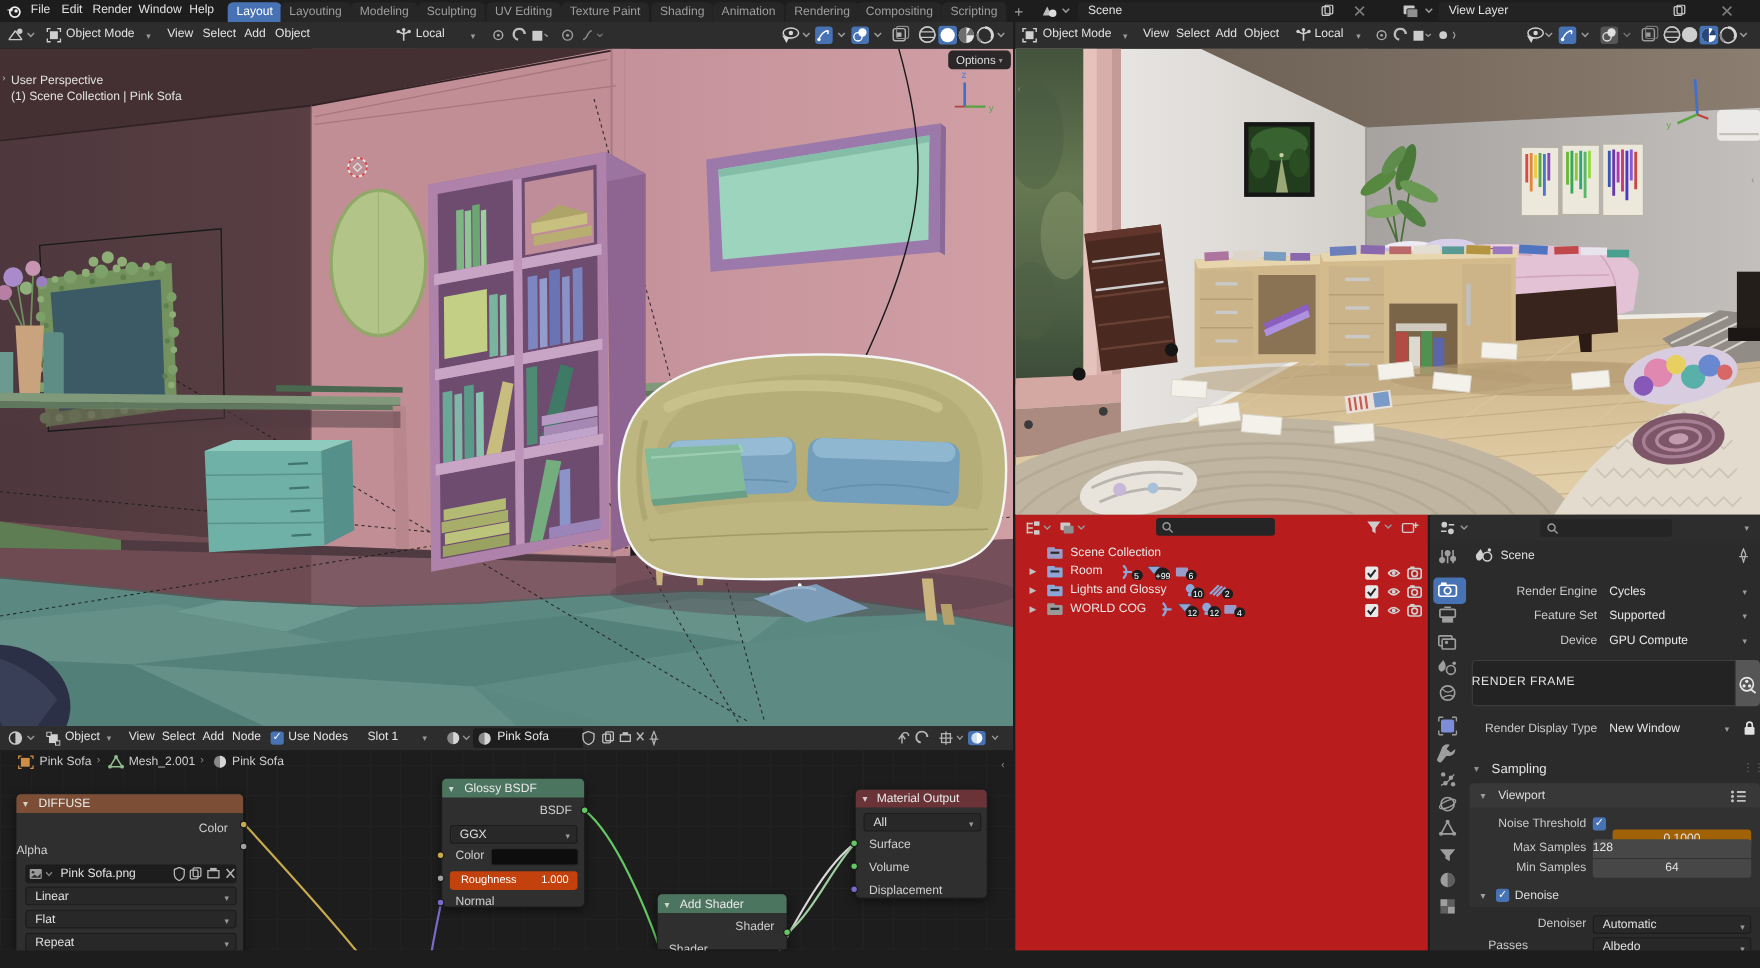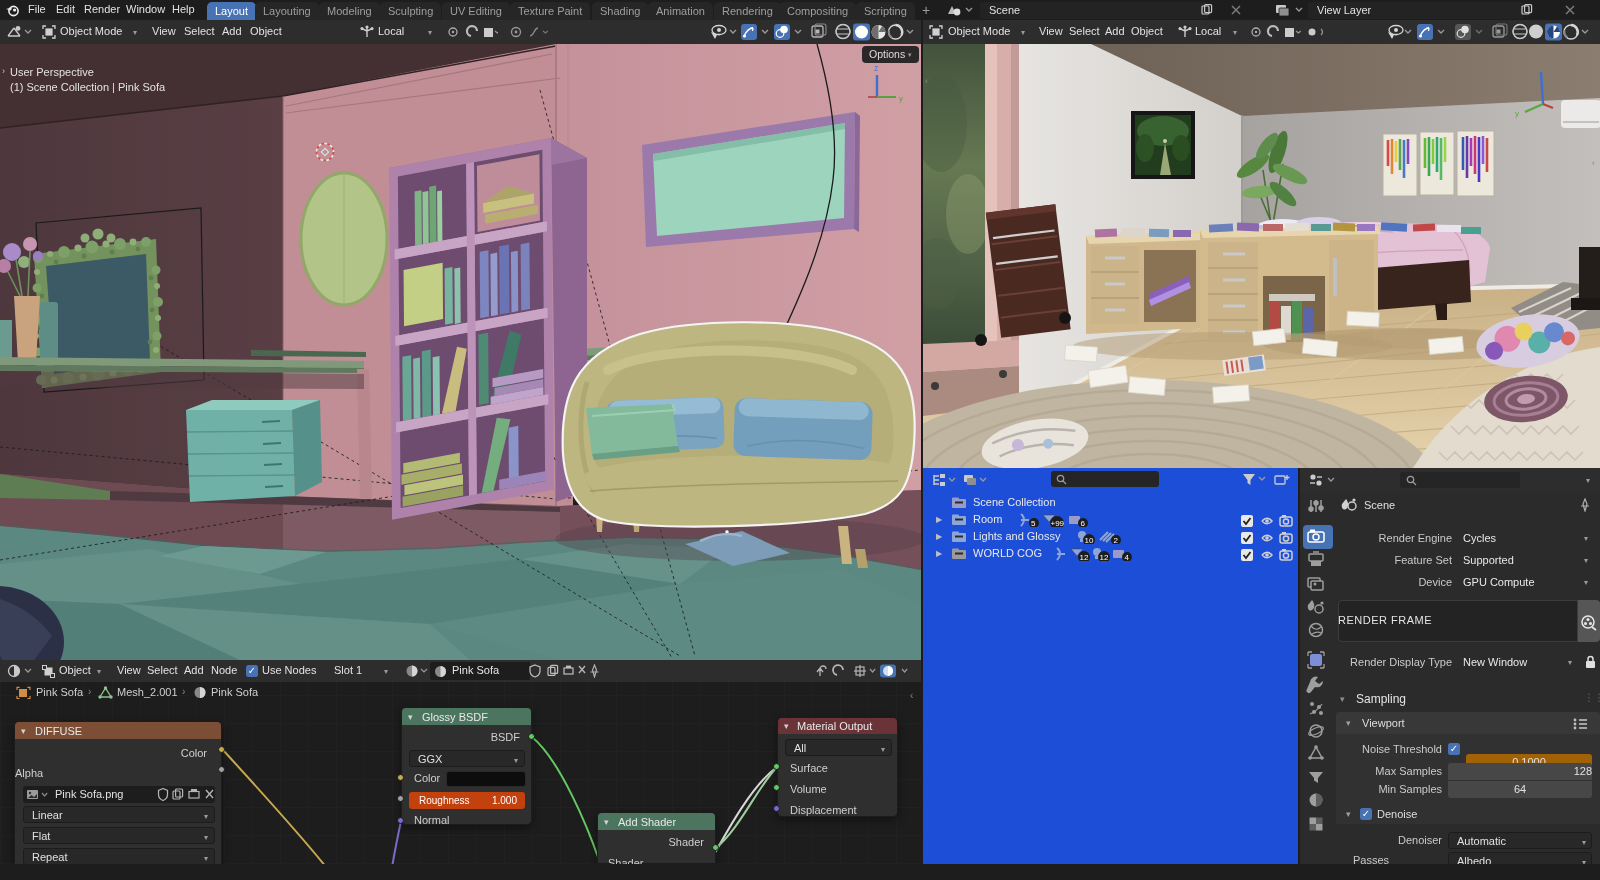--- a/index.html
+++ b/index.html
@@ -896,21 +896,21 @@
       <div class="ddown" style="left:7px;top:21px;width:107px;height:17px;line-height:16px;padding-left:8px">All<span class="chev abs" style="right:6px;top:2px">▾</span></div>
       <span class="txt abs" style="left:12px;top:44px;color:#cfcfcf">Surface</span>
       <span class="txt abs" style="left:12px;top:65px;color:#cfcfcf">Volume</span>
       <span class="txt abs" style="left:12px;top:86px;color:#cfcfcf">Displacement</span>
     </div>
     <div class="sock" style="left:773px;top:103px;background:#63c763"></div>
     <div class="sock" style="left:773px;top:124px;background:#63c763"></div>
     <div class="sock" style="left:773px;top:145px;background:#7d6ac8"></div>
   </div>
 
-  <div class="abs" id="outliner" style="left:923px;top:468px;width:375px;height:396px;background:#1d4ed8;overflow:hidden">
+  <div class="abs" id="outliner" style="left:923px;top:468px;width:375px;height:396px;background:#b91c1c;overflow:hidden">
     <svg class="abs" style="left:8px;top:4px" width="60" height="16" viewBox="0 0 60 16">
         <path d="M3 3 v10 M3 4 h5 M3 8 h5 M3 12 h5" stroke="#ccc" stroke-width="1.4" fill="none"></path>
         <rect x="9" y="2" width="5" height="4" fill="#ccc"></rect>
         <rect x="9" y="10" width="5" height="4" fill="#ccc"></rect>
         <path d="M18 6 l3 3 l3 -3" stroke="#999" stroke-width="1.3" fill="none"></path>
         <rect x="33" y="3" width="9" height="7" rx="1" fill="#c9c9c9"></rect>
         <rect x="36" y="6" width="9" height="7" rx="1" fill="#8f8f8f"></rect>
         <path d="M49 6 l3 3 l3 -3" stroke="#999" stroke-width="1.3" fill="none"></path>
       </svg>
     <div class="abs" style="left:128px;top:3px;width:108px;height:16px;background:#252525;border-radius:3px"></div>
@@ -1161,21 +1161,21 @@
         <circle cx="3" cy="7" r="1.4" fill="#c0c0c0"></circle>
         <circle cx="3" cy="11" r="1.4" fill="#c0c0c0"></circle>
         <line x1="7" y1="3" x2="15" y2="3" stroke="#c0c0c0" stroke-width="1.6"></line>
         <line x1="7" y1="7" x2="15" y2="7" stroke="#c0c0c0" stroke-width="1.6"></line>
         <line x1="7" y1="11" x2="15" y2="11" stroke="#c0c0c0" stroke-width="1.6"></line>
       </svg>
     <span class="txt abs" style="left:0;top:275px;width:142px;text-align:right;color:#cacaca">Noise Threshold</span>
     <div class="check" style="left:148px;top:275px">✓</div>
     <div class="field" style="left:166px;top:286px;width:126px;height:17px;background:#a16207;text-align:center;line-height:17px">0.1000</div>
     <span class="txt abs" style="left:0;top:297px;width:142px;text-align:right;color:#cacaca">Max Samples</span>
-    <div class="field" style="left:148px;top:295px;width:144px;height:17px;background:#474747;text-align:right;line-height:17px;border-radius:3px 3px 0 0">128</div>
+    <div class="field" style="left:148px;top:295px;width:144px;height:17px;background:#474747;text-align:left;line-height:17px;border-radius:3px 3px 0 0">128</div>
     <span class="txt abs" style="left:0;top:315px;width:142px;text-align:right;color:#cacaca">Min Samples</span>
     <div class="field" style="left:148px;top:313px;width:144px;height:17px;background:#474747;text-align:center;line-height:17px;border-radius:0 0 3px 3px">64</div>
     <span class="abs" style="left:46px;top:341px;color:#9f9f9f;font-size:9px">▾</span>
     <div class="check" style="left:60px;top:340px">✓</div>
     <span class="txt abs" style="left:77px;top:340px;color:#dedede">Denoise</span>
     <span class="txt abs" style="left:0;top:366px;width:142px;text-align:right;color:#cacaca">Denoiser</span>
     <div class="ddown" style="left:148px;top:364px;width:144px;height:17px;line-height:16px;padding-left:8px">Automatic<span class="chev abs" style="right:5px;top:2px">▾</span></div>
     <span class="txt abs" style="left:0;top:386px;width:142px;text-align:center;color:#cacaca">Passes</span>
     <div class="ddown" style="left:148px;top:384px;width:144px;height:17px;line-height:16px;padding-left:8px">Albedo<span class="chev abs" style="right:5px;top:2px">▾</span></div>
   </div>

